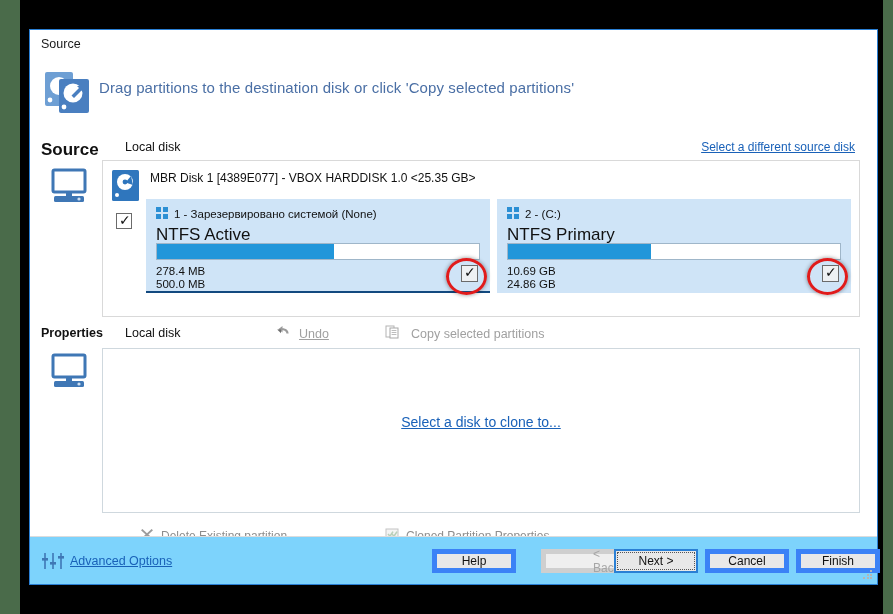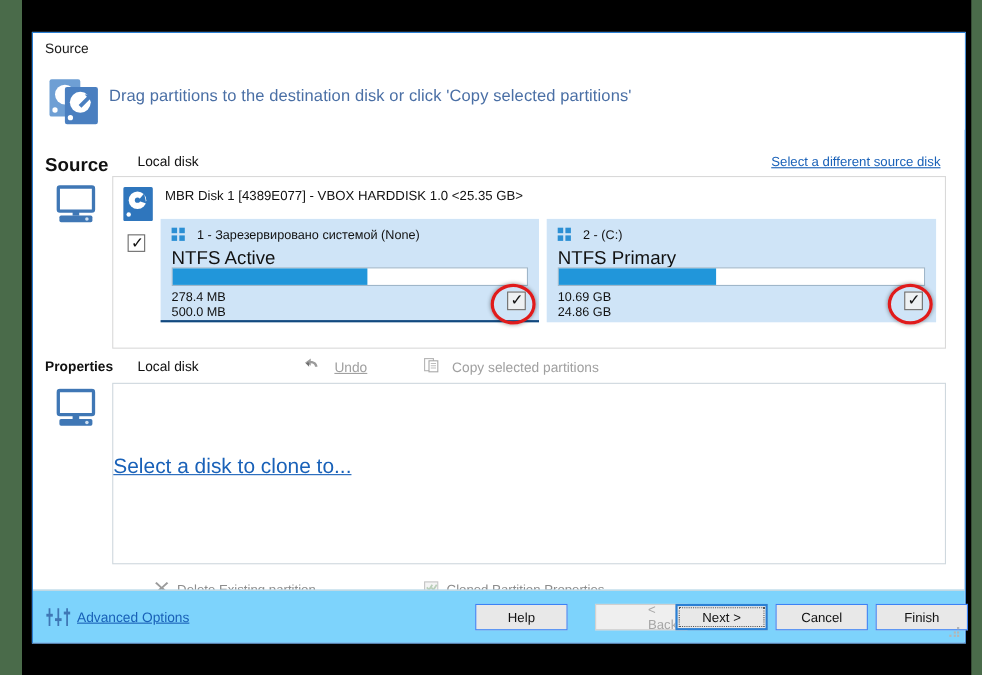--- a/index.html
+++ b/index.html
@@ -57,21 +57,21 @@
   .disk-check .tick{
     position:absolute;left:2px;top:-2px;font-size:14px;color:#111;line-height:16px;
   }
 
   .parts-area{position:absolute;left:43px;top:38px;right:8px;height:110px;}
   .part{
     position:absolute;top:0;height:94px;background:#cfe4f7;box-sizing:border-box;
   }
   .part.p1{left:0;width:344px;border-bottom:2px solid #12497f;}
   .part.p2{left:351px;right:0;}
-  .part-head{position:absolute;left:10px;top:8px;display:flex;align-items:center;gap:10px;}
+  .part-head{position:absolute;left:10px;top:8px;display:flex;align-items:center;gap:5px;}
   .win-logo{width:13px;height:13px;position:relative;flex:0 0 auto;}
   .win-logo i{position:absolute;width:5px;height:5px;background:#2b8fd4;display:block;}
   .win-logo i:nth-child(1){left:0;top:0;}
   .win-logo i:nth-child(2){left:7px;top:0;}
   .win-logo i:nth-child(3){left:0;top:7px;}
   .win-logo i:nth-child(4){left:7px;top:7px;}
   .part-name{font-size:11.5px;color:#111;white-space:nowrap;}
   .part-fs{position:absolute;left:10px;top:26px;font-size:17px;color:#111;}
   .bar{
     position:absolute;left:10px;top:44px;right:10px;height:17px;
@@ -85,30 +85,30 @@
   }
   .part-check .tick{position:absolute;left:2px;top:-2px;font-size:14px;color:#111;line-height:17px;}
   .hl-ring{
     position:absolute;width:35px;height:31px;border:3px solid #e01b1b;border-radius:50%;
     box-shadow:0 0 4px rgba(0,0,0,.45);background:transparent;pointer-events:none;
   }
 
   
   .lbl-dest{position:absolute;left:11px;top:296px;font-size:12.5px;font-weight:bold;color:#111;}
   .lbl-dest-disk{position:absolute;left:95px;top:296px;font-size:12.5px;color:#111;}
-  .tool-undo{position:absolute;left:245px;top:295px;display:flex;align-items:center;gap:13px;color:#a0a0a0;font-size:12.5px;text-decoration:underline;}
+  .tool-undo{position:absolute;left:245px;top:295px;display:flex;align-items:center;gap:8px;color:#a0a0a0;font-size:12.5px;text-decoration:underline;}
   .tool-copy{position:absolute;left:355px;top:295px;display:flex;align-items:center;gap:10px;color:#a0a0a0;font-size:12.5px;}
 
   .dest-panel{
     position:absolute;left:72px;top:318px;width:758px;height:165px;
     border:1px solid #cfd8de;background:#fff;box-sizing:border-box;
   }
   .dest-link{
-    position:absolute;left:0;right:0;top:65px;
-    font-size:19px;color:#1961b8;text-decoration:underline;cursor:pointer;
+    position:absolute;left:0;right:0;top:65px;text-align:center;
+    font-size:14px;color:#1961b8;text-decoration:underline;cursor:pointer;
   }
 
   .tool-delete{position:absolute;left:110px;top:497px;display:flex;align-items:center;gap:7px;color:#8d8d8d;font-size:12px;}
   .tool-props{position:absolute;left:355px;top:497px;display:flex;align-items:center;gap:7px;color:#8d8d8d;font-size:12px;}
 
   .copy-next-row{
     position:absolute;right:14px;top:518px;display:flex;align-items:center;gap:8px;
   }
   .copy-next-row .cn-label{font-size:12px;color:#111;}
   .cn-box{width:14px;height:14px;border:1px solid #a8a8a8;background:#fff;box-sizing:border-box;}
@@ -118,21 +118,21 @@
     position:absolute;left:0;bottom:0;width:100%;height:48px;
     background:#7dd3fc;border-top:1px solid #dcdcdc;box-sizing:border-box;
   }
   .adv-icon{position:absolute;left:12px;top:15px;width:22px;height:18px;}
   .adv-link{
     position:absolute;left:40px;top:17px;font-size:12.5px;color:#1961b8;
     text-decoration:underline;cursor:pointer;
   }
   .btn{
     position:absolute;top:12px;height:24px;width:84px;
-    background:#e8e8e8;border:1px solid #3b82f6;box-sizing:border-box;
+    background:#e8e8e8;border:5px solid #3b82f6;box-sizing:border-box;
     font-family:"Liberation Sans","DejaVu Sans",sans-serif;font-size:12px;color:#111;
     display:flex;align-items:center;justify-content:center;cursor:pointer;
   }
   .btn.disabled{color:#a6a6a6;background:#efefef;border-color:#cfcfcf;cursor:default;}
   .btn.focus{border:2px solid #2a7fd4;background:#e8e8e8;}
   .btn.focus .inner{
     border:1px dotted #555;width:calc(100% - 4px);height:16px;
     display:flex;align-items:center;justify-content:center;
   }
   .b-help{left:402px;}

